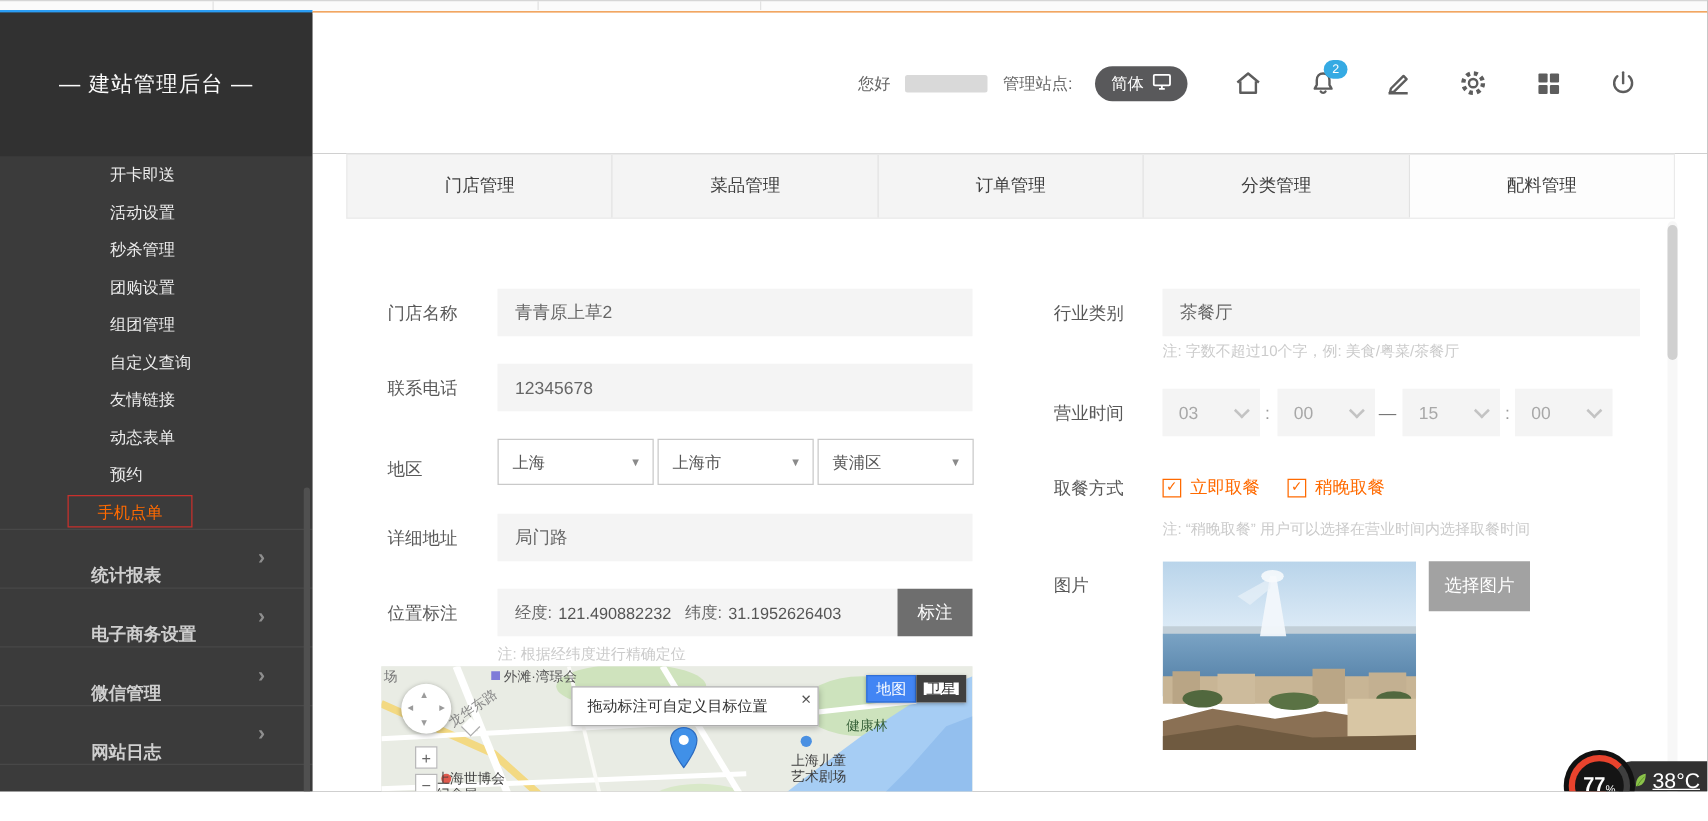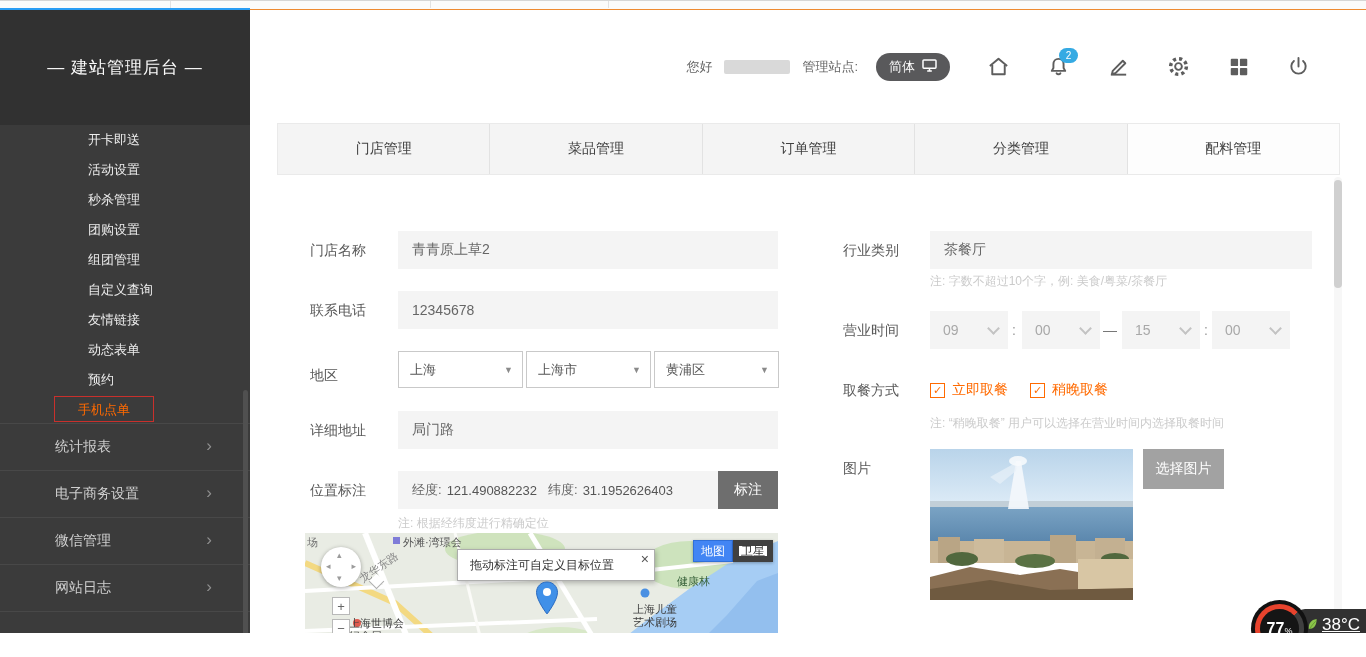--- a/index.html
+++ b/index.html
@@ -10,21 +10,21 @@
   .browser-strip{position:absolute;left:0;top:0;width:1366px;height:10px;background:#fbfbfb;border-top:1px solid #d6d6d6;box-sizing:border-box;}
   .strip-vline{position:absolute;top:0;width:1px;height:7px;background:#e2e2e2;}
   .strip-blue{position:absolute;left:0;top:7px;width:250px;height:3px;background:var(--strip-blue,#2a9df4);}
   .strip-orange{position:absolute;left:250px;top:8px;width:1116px;height:2px;background:var(--strip-orange,#ee8a31);}
 
   
   .sidebar{position:absolute;left:0;top:10px;width:250px;height:647px;background:#3b3b3b;overflow:hidden;}
   .sidebar-header{height:115px;background:#313131;display:flex;align-items:center;justify-content:center;color:#fbfbfb;font-size:17px;letter-spacing:1px;}
   .menu-item{height:30px;line-height:30px;padding-left:88px;color:#ececec;font-size:13px;cursor:pointer;}
   .menu-item.active{width:100px;height:26px;line-height:26px;margin:1px 0 1px 54px;padding-left:0;text-align:center;color:var(--accent,#ff6a00);border:1px solid var(--active-border,#c9302c);box-sizing:border-box;}
-  .section-row{height:46px;border-top:1px solid #484848;display:flex;align-items:center;padding-left:55px;position:relative;color:#cfcfcf;font-size:14px;cursor:pointer;}
+  .section-row{height:46px;border-top:1px solid #484848;display:flex;align-items:flex-end;padding-left:73px;position:relative;color:#cfcfcf;font-size:14px;cursor:pointer;font-weight:bold;}
   .section-row:last-child{border-bottom:1px solid #484848;}
   .section-row .chev{position:absolute;right:38px;top:50%;transform:translateY(-54%);color:#8f8f8f;font-size:17px;}
   .sb-scroll{position:absolute;right:2px;top:0;width:5px;height:647px;}
   .sb-thumb{position:absolute;top:380px;width:5px;height:262px;background:#505050;border-radius:3px;}
 
   
   .topbar{position:absolute;left:250px;top:10px;width:1116px;height:113px;background:#fff;display:flex;align-items:center;justify-content:flex-end;padding-right:56px;box-sizing:border-box;}
   .greeting{color:#666;font-size:13px;}
   .name-blur{width:66px;height:14px;background:#d9d9d9;border-radius:2px;margin:0 12px;}
   .site-label{color:#666;font-size:13px;margin-right:18px;}
@@ -309,21 +309,21 @@
       <div class="mbtn" id="mb-map">地图</div>
       <div class="mbtn" id="mb-sat">卫星</div>
     </div>
 
     <span class="flabel" id="lbl-industry">行业类别</span>
     <div class="ginput" id="inp-industry">茶餐厅</div>
     <span class="note" id="note-industry">注: 字数不超过10个字，例: 美食/粤菜/茶餐厅</span>
 
     <span class="flabel" id="lbl-hours">营业时间</span>
     <div class="tsel" id="t1">
-      <span>09</span>
+      <span>03</span>
         <span class="vchev"></span>
     </div>
     <span class="tsep" id="c1">:</span>
     <div class="tsel" id="t2">
       <span>00</span>
         <span class="vchev"></span>
     </div>
     <span class="tsep" id="dash">—</span>
     <div class="tsel" id="t3">
       <span>15</span>

